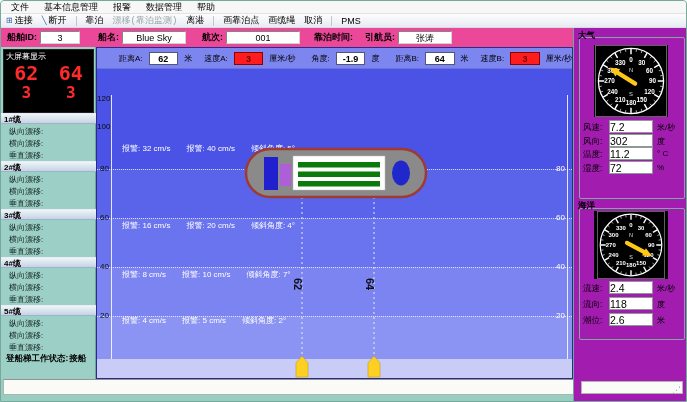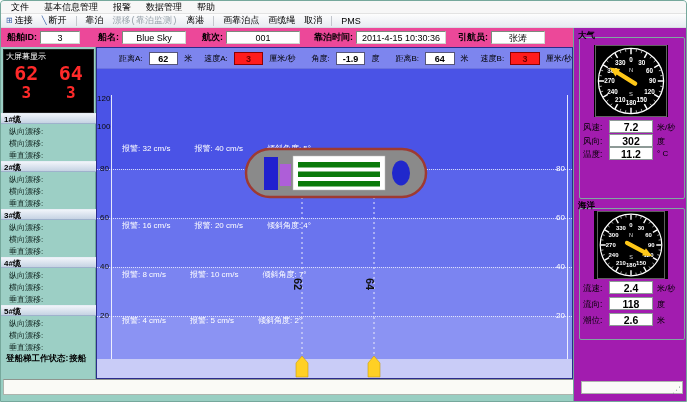--- a/index.html
+++ b/index.html
@@ -45,37 +45,37 @@
   .db-label{font-size:8px;white-space:nowrap;}
   .db-box{display:inline-block;width:36px;height:13px;line-height:12px;background:#fff;text-align:center;
     font-size:9px;font-weight:bold;border:1px solid #55557a;}
   .db-box.alert{background:#FF1C1C;color:#6B0000;border-color:#8B0000;}
   .band{position:absolute;left:0;width:475px;z-index:1;}
   .dline{position:absolute;left:0;width:475px;height:0;border-top:1px dotted rgba(255,255,255,.75);z-index:2;}
   .vaxis{position:absolute;top:47px;width:1px;height:264px;background:rgba(255,255,255,.85);z-index:2;}
   .rtick{position:absolute;left:466px;width:4px;height:1px;background:rgba(255,255,255,.85);}
   .ltick{position:absolute;left:0;width:12px;text-align:right;font-size:8px;color:#0a0a0a;z-index:3;}
   .rticklab{position:absolute;left:452px;width:16px;text-align:right;font-size:8px;color:#fff;z-index:3;}
-  .alarmrow{position:absolute;left:25px;display:flex;gap:24px;font-size:8px;color:#fff;z-index:3;white-space:nowrap;}
+  .alarmrow{position:absolute;left:25px;display:flex;gap:16px;font-size:8px;color:#fff;z-index:3;white-space:nowrap;}
   .shipsvg{position:absolute;left:0;top:0;z-index:4;}
   
   .statusbar-main{position:absolute;left:2px;top:378px;width:571px;height:16px;background:#FAFAF6;
     border:1px solid #ADB3AD;border-top-color:#8f958f;}
   
   .rightpanel{position:absolute;left:572px;top:27px;width:115px;height:375px;background:#a21caf;
     border-left:1px solid #6FA79B;}
   .gp-title{position:absolute;left:4px;font-size:8.5px;font-weight:bold;z-index:2;}
   .groupbox{position:absolute;left:5px;width:106px;border:1px solid #7FA8A0;border-radius:2px;}
   .gb1{top:9px;height:162px;}
   .gb2{top:180px;height:132px;}
   .gauge{position:absolute;left:14px;background:#000;}
   .prow{position:absolute;left:3px;width:100px;height:13px;}
   .pl{position:absolute;left:0;top:2px;font-size:8.5px;white-space:nowrap;}
   .pv{position:absolute;left:26px;top:0;width:44px;height:13px;line-height:12px;background:#fff;
-    border:1px solid #8d9a96;text-align:center;font-size:10.5px;font-weight:bold;}
+    border:1px solid #8d9a96;font-size:10.5px;font-weight:normal;}
   .pu{position:absolute;left:74px;top:2px;font-size:8px;white-space:nowrap;}
   .statusbar-right{position:absolute;left:7px;top:353px;width:102px;height:13px;background:#FBFBF8;
     border:1px solid #ADB3AD;}
   .grip{position:absolute;right:1px;bottom:-2px;color:#8a9a94;font-size:9px;cursor:nwse-resize;}
 </style>
 </head>
 <body>
 
 <div class="window">
 
@@ -109,21 +109,20 @@
   </div>
 
   <div class="infobar">
     <span class="ib-label" style="margin-left:6px">船舶ID:</span>
     <span class="ib-box" style="width:40px;margin-left:3px">3</span>
     <span class="ib-label" style="margin-left:18px">船名:</span>
     <span class="ib-box" style="width:64px;margin-left:3px">Blue Sky</span>
     <span class="ib-label" style="margin-left:16px">航次:</span>
     <span class="ib-box" style="width:74px;margin-left:3px">001</span>
     <span class="ib-label" style="margin-left:14px">靠泊时间:</span>
-    <span class="ib-box" style="width:90px;margin-left:3px">2011-4-15 10:30:36</span>
     <span class="ib-label" style="margin-left:12px">引航员:</span>
     <span class="ib-box" style="width:54px;margin-left:3px">张涛</span>
   </div>
 
   <div class="leftpanel">
     <div class="led">
       <div class="led-title">大屏幕显示</div>
       <div class="led-grid">
         <span class="led-num">62</span>
         <span class="led-num">64</span>
@@ -335,20 +334,25 @@
       <div class="prow" style="top:95.5px">
           <span class="pl">风向:</span>
           <span class="pv">302</span>
           <span class="pu">度</span>
         </div>
       <div class="prow" style="top:109px">
           <span class="pl">温度:</span>
           <span class="pv">11.2</span>
           <span class="pu">° C</span>
         </div>
+      <div class="prow" style="top:122.5px">
+          <span class="pl">湿度:</span>
+          <span class="pv">72</span>
+          <span class="pu">%</span>
+        </div>
     </div>
 
     <div class="gp-title" style="top:172px">海洋</div>
     <div class="groupbox gb2">
       <svg class="gauge" style="top:2px" width="74" height="68" viewBox="0 0 74 74">
         <rect x="0.5" y="0.5" width="73" height="73" fill="#000" stroke="#666" stroke-width="1"></rect>
         <circle cx="37" cy="37" r="33.5" fill="none" stroke="#fff" stroke-width="1.3"></circle>
       <line x1="37" y1="4" x2="37" y2="9.5" stroke="#fff" stroke-width="1.5"></line>
           <line x1="42.7303898630087" y1="4.501344150597134" x2="42.296269418841376" y2="6.963363533127655" stroke="#fff" stroke-width="0.7"></line>
           <line x1="48.286664729747066" y1="5.990143514065021" x2="47.4316143714329" y2="8.339375066029792" stroke="#fff" stroke-width="0.7"></line>

